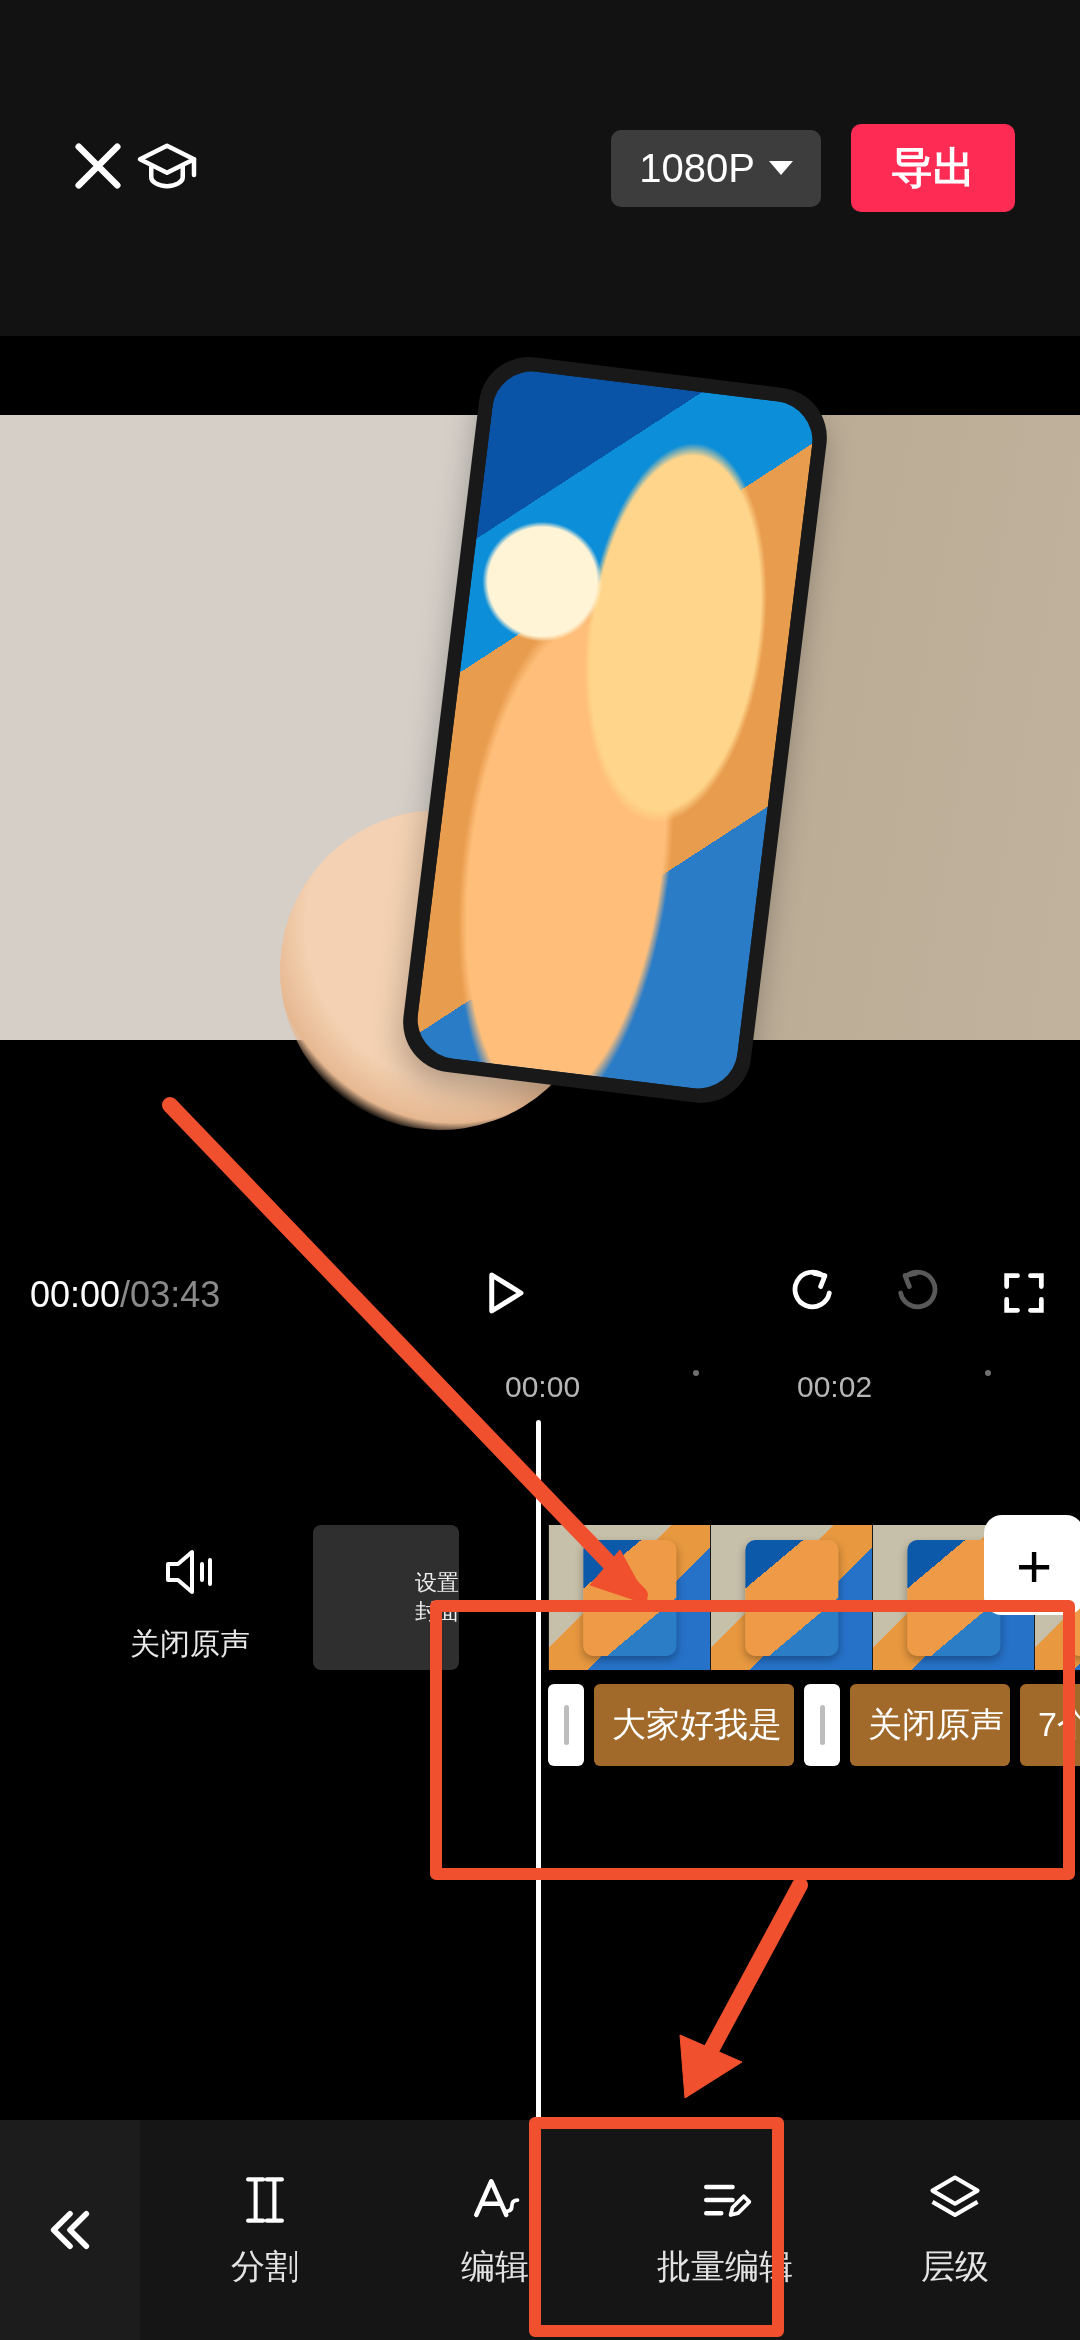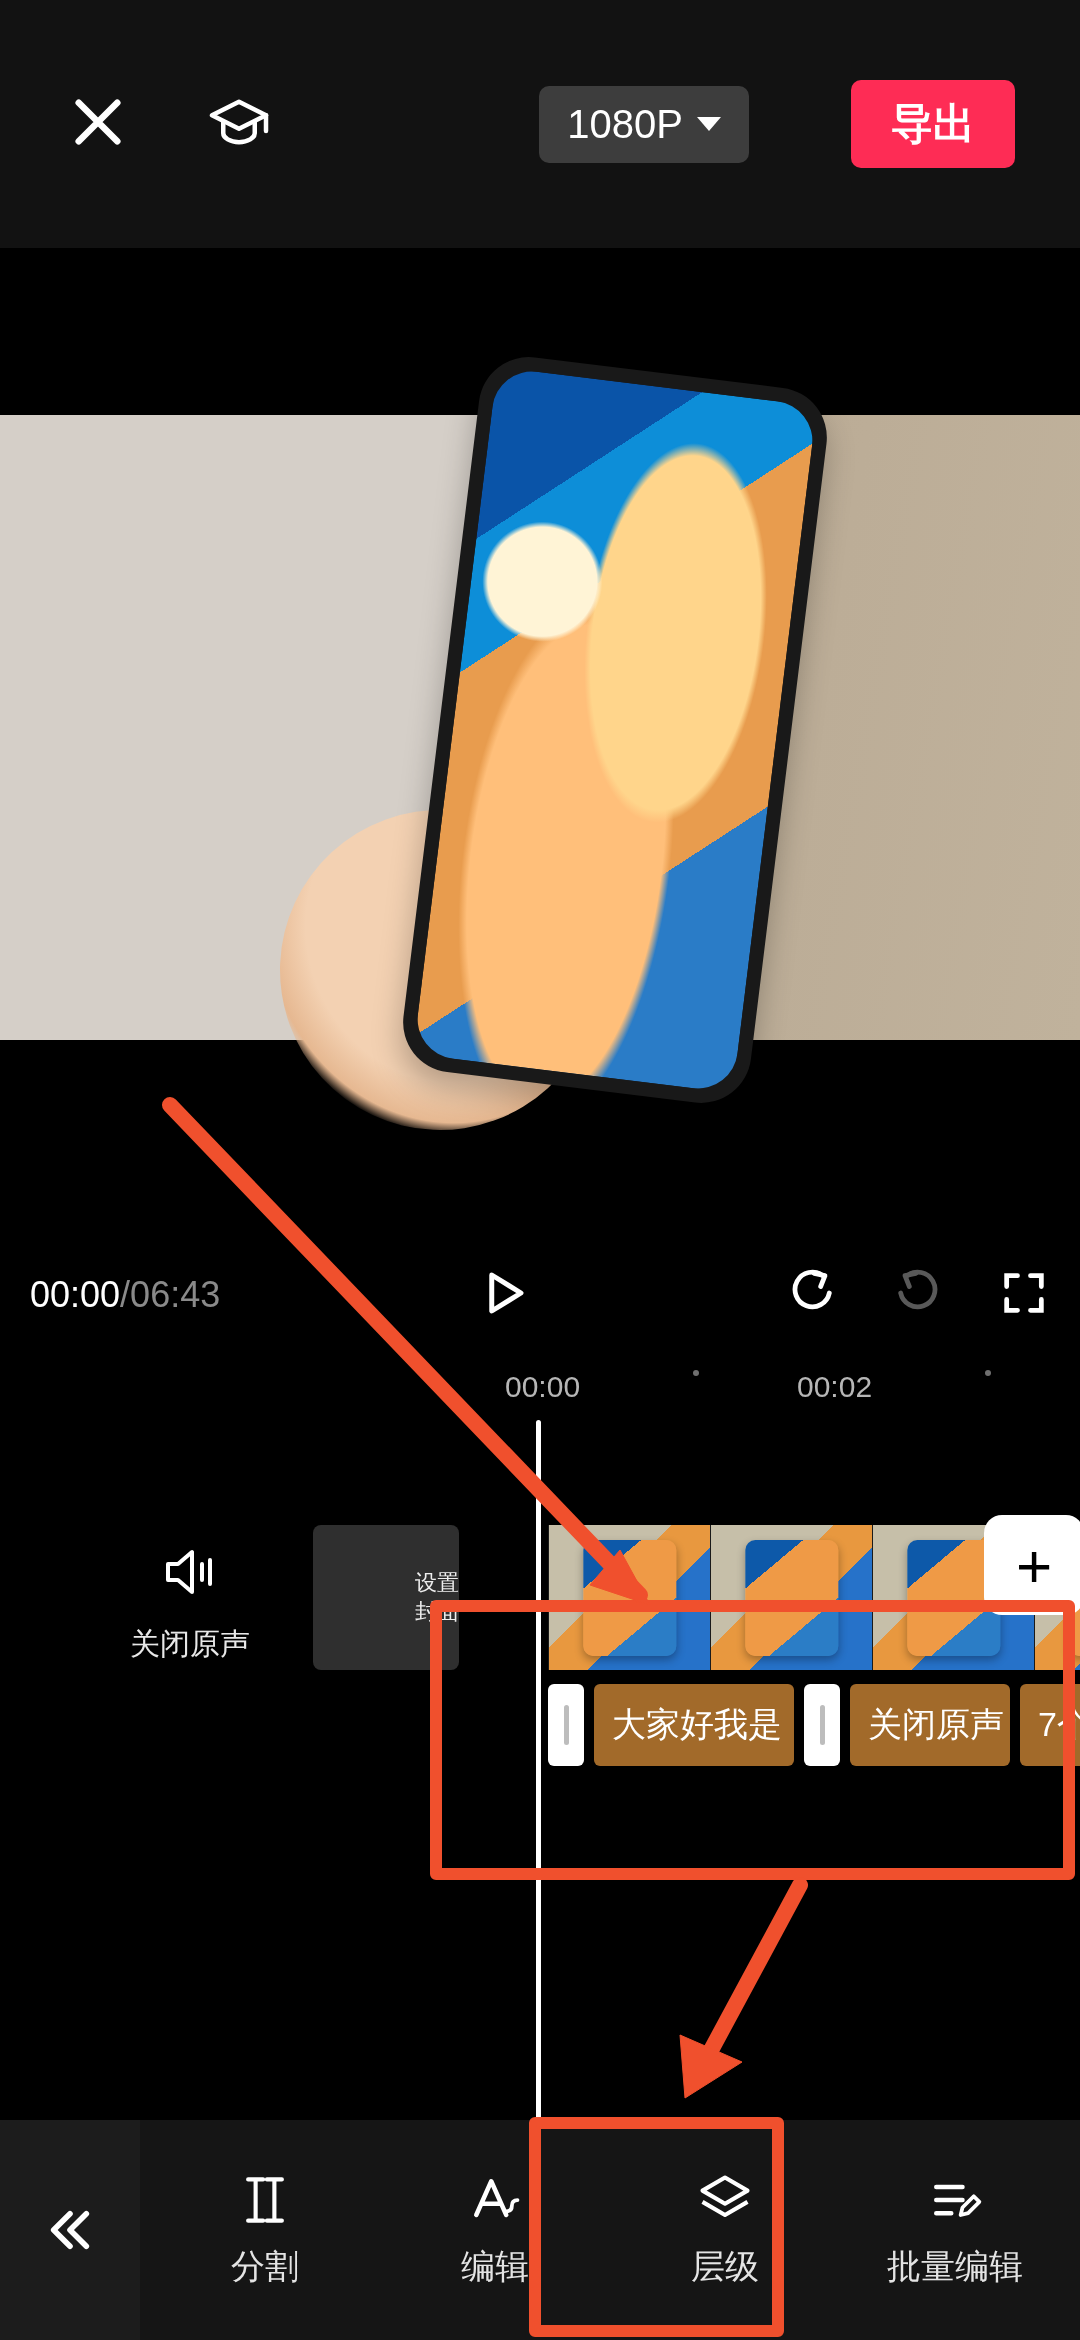--- a/index.html
+++ b/index.html
@@ -9,26 +9,25 @@
     background: #000;
     font-family: -apple-system, "PingFang SC", "Microsoft YaHei", sans-serif;
     color: #fff;
     overflow: hidden;
     position: relative;
   }
   
   .header {
     position: absolute;
     top: 0; left: 0; right: 0;
-    height: 248px;
+    height: 336px;
     background: #121212;
     display: flex;
     align-items: center;
     padding: 8px 65px;
-    gap: 72px;
   }
   .header .spacer { flex: 1; }
   .close-x svg, .cap-icn svg { width: 66px; height: 66px; }
   .cap-icn svg { width: 72px; height: 72px; }
   .res-btn {
     background: #3d3d3d;
     border-radius: 10px;
     padding: 16px 28px;
     display: flex;
     align-items: center;
@@ -288,21 +287,21 @@
 
 <div class="preview">
   <div class="table-split"></div>
   <div class="hand"></div>
   <div class="phone"></div>
 </div>
 
 <div class="playrow">
   <span class="timecur">00:00</span>
   <span class="timetot"> / </span>
-  <span class="timetot">06:43</span>
+  <span class="timetot">03:43</span>
   <div class="mid">
     <div class="playbtn">
       <svg viewBox="0 0 24 24">
           <path d="M7 4 L20 12 L7 20 Z" fill="none" stroke="#fff" stroke-width="2.2" stroke-linejoin="round"></path>
         </svg>
     </div>
   </div>
   <div class="rightctrls">
     <div>
       <svg viewBox="0 0 24 24">
@@ -401,25 +400,25 @@
     </div>
     <div class="tool">
       <svg viewBox="0 0 32 32">
           <path d="M6 24 L14 6 L22 24 M9 18 h10" stroke="#fff" stroke-width="2.4" fill="none" stroke-linecap="round" stroke-linejoin="round"></path>
           <path d="M22 22 q3 0 3 -3 t3 -3" stroke="#fff" stroke-width="2" fill="none" stroke-linecap="round"></path>
         </svg>
       <span>编辑</span>
     </div>
     <div class="tool">
       <svg viewBox="0 0 32 32">
-          <path d="M16 4 L28 11 L16 18 L4 11 Z M4 17 L16 24 L28 17" stroke="#fff" stroke-width="2.2" fill="none" stroke-linejoin="round"></path>
-        </svg>
-      <span>层级</span>
+          <path d="M6 9 h14 M6 16 h14 M6 23 h8" stroke="#fff" stroke-width="2.4" fill="none" stroke-linecap="round"></path>
+          <path d="M20 20 l6 -6 l3 3 l-6 6 l-4 1 Z" stroke="#fff" stroke-width="2" fill="none" stroke-linejoin="round"></path>
+        </svg>
+      <span>批量编辑</span>
     </div>
     <div class="tool">
       <svg viewBox="0 0 32 32">
-          <path d="M6 9 h14 M6 16 h14 M6 23 h8" stroke="#fff" stroke-width="2.4" fill="none" stroke-linecap="round"></path>
-          <path d="M20 20 l6 -6 l3 3 l-6 6 l-4 1 Z" stroke="#fff" stroke-width="2" fill="none" stroke-linejoin="round"></path>
-        </svg>
-      <span>批量编辑</span>
+          <path d="M16 4 L28 11 L16 18 L4 11 Z M4 17 L16 24 L28 17" stroke="#fff" stroke-width="2.2" fill="none" stroke-linejoin="round"></path>
+        </svg>
+      <span>层级</span>
     </div>
   </div>
 </div>
 
 </body></html>

